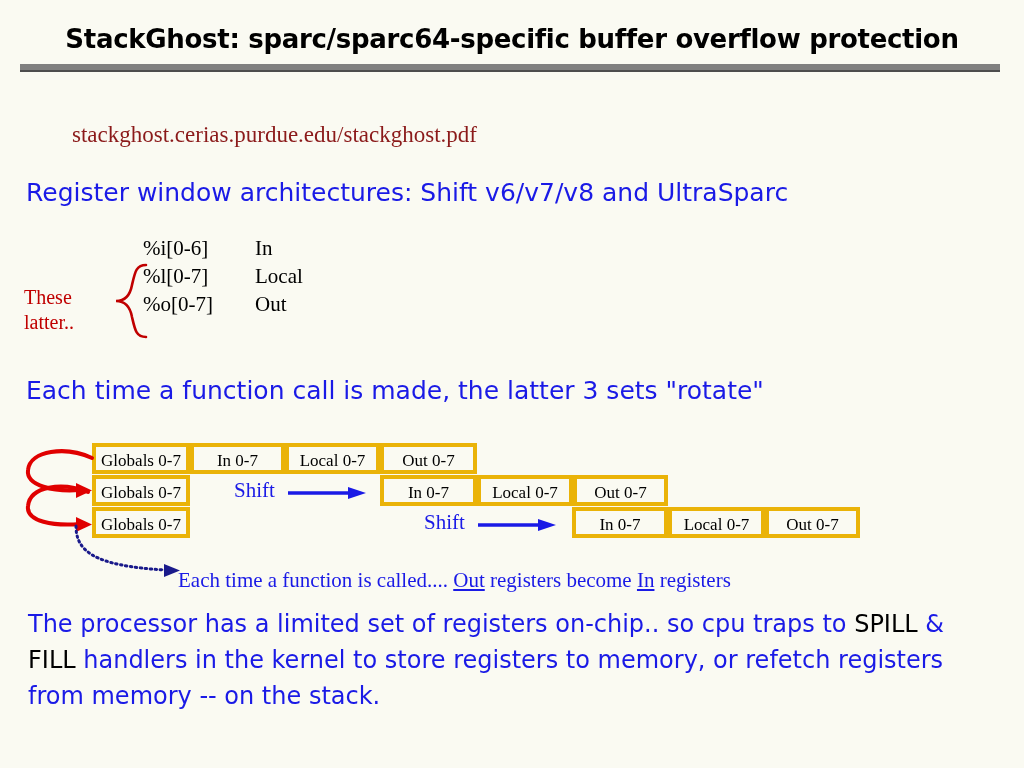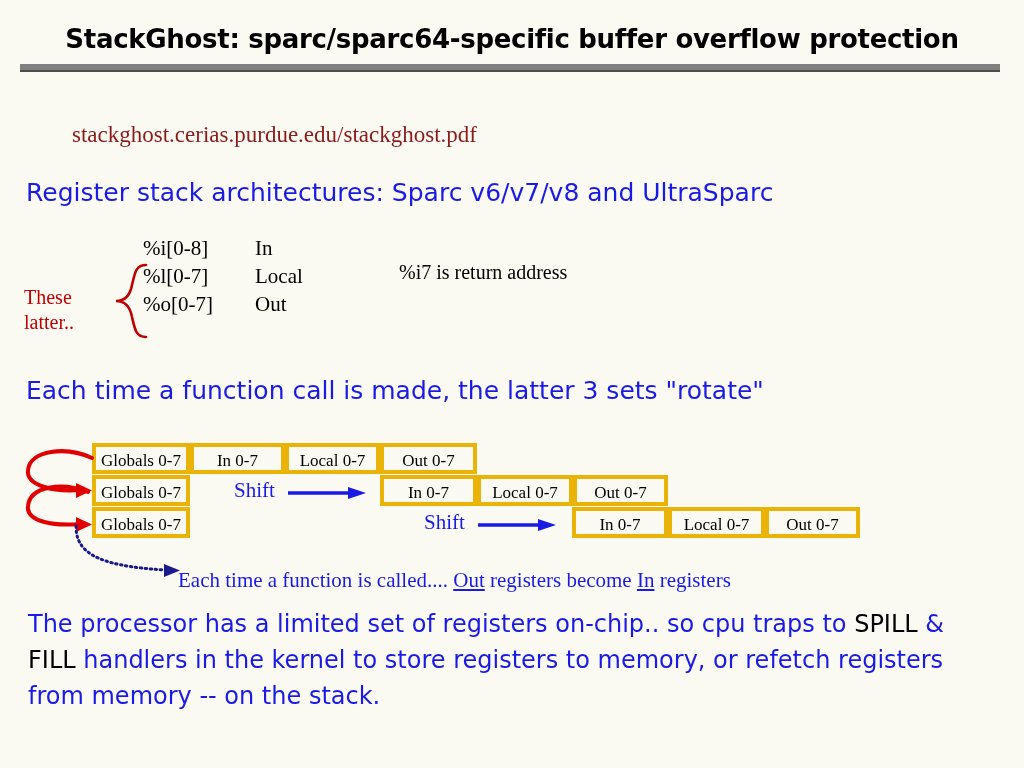--- a/index.html
+++ b/index.html
@@ -186,35 +186,34 @@
 </head>
 <body>
 
 <div class="slide">
 
   <div id="slide-title">StackGhost: sparc/sparc64-specific buffer overflow protection</div>
   <div id="title-rule"></div>
 
   <div id="url-line">stackghost.cerias.purdue.edu/stackghost.pdf</div>
 
-  <div class="blue-head" id="heading-1">Register stack architectures: Sparc v6/v7/v8 and UltraSparc</div>
+  <div class="blue-head" id="heading-1">Register window architectures: Shift v6/v7/v8 and UltraSparc</div>
 
   <div id="reg-table">
     <div class="reg-row">
-      <span class="reg-name">%i[0-8]</span><span class="reg-desc">In</span>
+      <span class="reg-name">%i[0-6]</span><span class="reg-desc">In</span>
     </div>
     <div class="reg-row">
       <span class="reg-name">%l[0-7]</span><span class="reg-desc">Local</span>
     </div>
     <div class="reg-row">
       <span class="reg-name">%o[0-7]</span><span class="reg-desc">Out</span>
     </div>
   </div>
 
-  <div id="i7-note">%i7 is return address</div>
 
   <div id="these-rotate">
     <div>These</div>
     <div>latter..</div>
   </div>
   <svg id="rotate-brace" width="46" height="78" viewBox="0 0 46 78">
     <path d="M 44 3 C 34 3 33 10 30 23 C 28 34 22 39 14 39 C 22 39 28 44 30 55 C 33 68 34 75 44 75" fill="none" stroke="#c00000" stroke-width="2.6" stroke-linecap="round"></path>
   </svg>
 
   <div class="blue-head" id="heading-2">Each time a function call is made, the latter 3 sets "rotate"</div>

